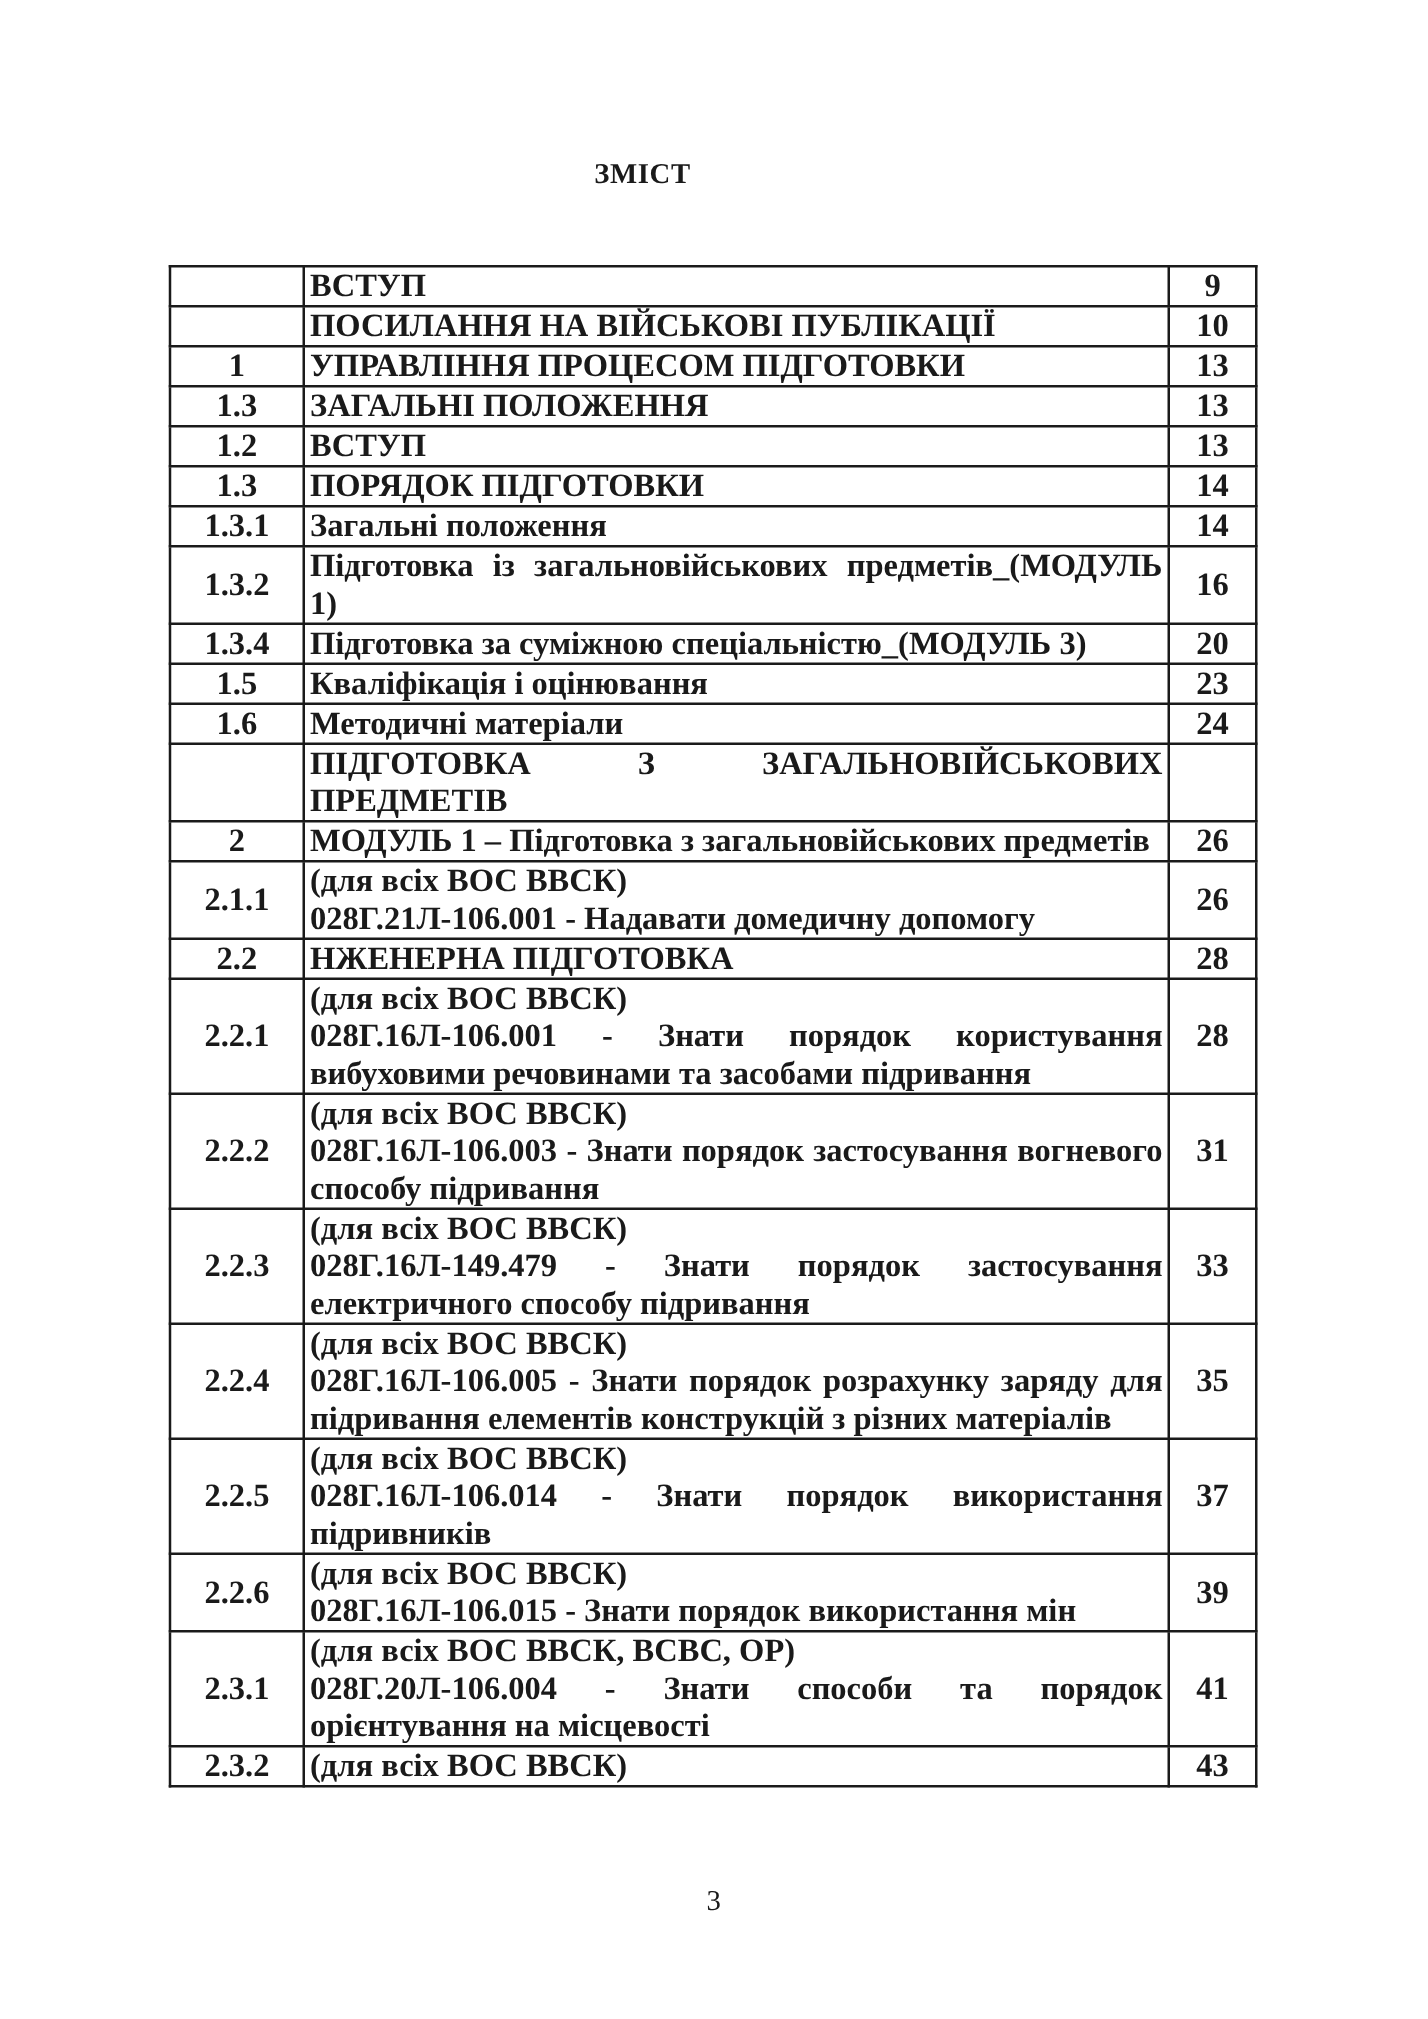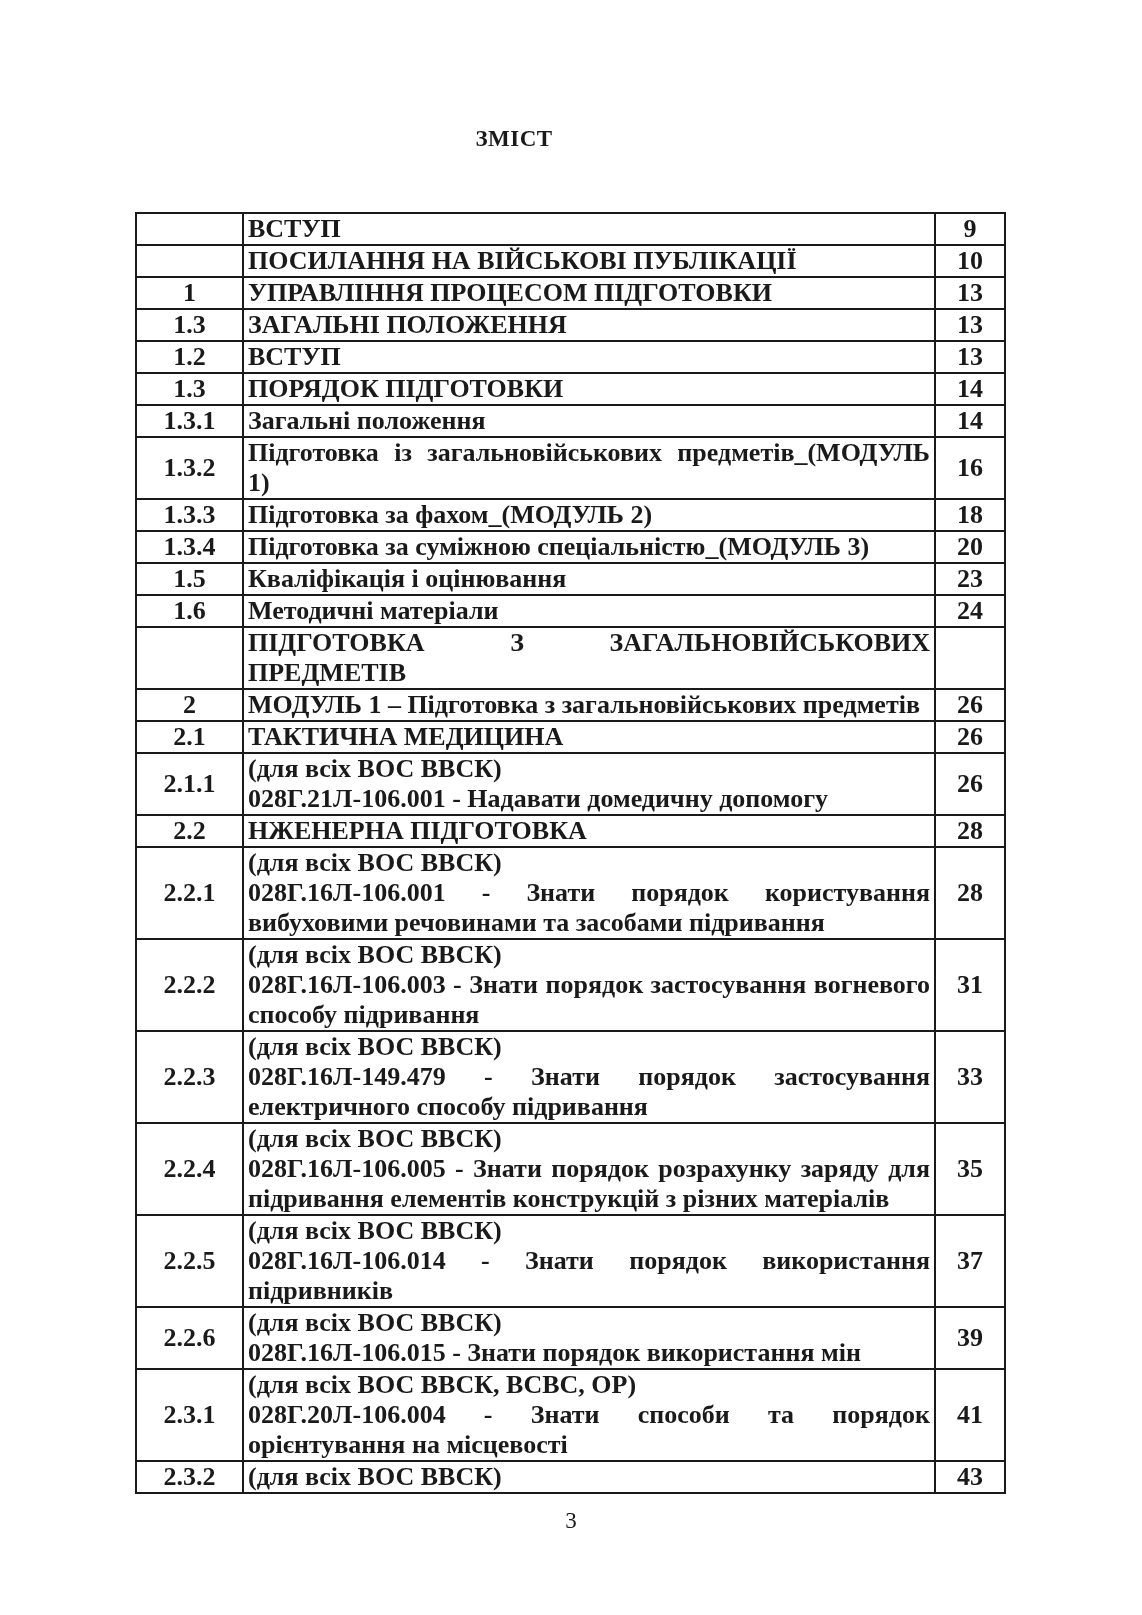--- a/index.html
+++ b/index.html
@@ -73,27 +73,20 @@
         <td class="pg">14</td>
       </tr>
       <tr>
         <td class="num">1.3.2</td>
         <td class="txt">
           <span class="line">Підготовка із загальновійськових предметів_(МОДУЛЬ 1)</span>
         </td>
         <td class="pg">16</td>
       </tr>
       <tr>
-        <td class="num">1.3.3</td>
-        <td class="txt">
-          <span class="line">Підготовка за фахом_(МОДУЛЬ 2)</span>
-        </td>
-        <td class="pg">18</td>
-      </tr>
-      <tr>
         <td class="num">1.3.4</td>
         <td class="txt">
           <span class="line">Підготовка за суміжною спеціальністю_(МОДУЛЬ 3)</span>
         </td>
         <td class="pg">20</td>
       </tr>
       <tr>
         <td class="num">1.5</td>
         <td class="txt">
           <span class="line">Кваліфікація і оцінювання</span>
@@ -111,27 +104,20 @@
         <td class="num"></td>
         <td class="txt">
           <span class="line">ПІДГОТОВКА З ЗАГАЛЬНОВІЙСЬКОВИХ ПРЕДМЕТІВ</span>
         </td>
         <td class="pg"></td>
       </tr>
       <tr>
         <td class="num">2</td>
         <td class="txt">
           <span class="line">МОДУЛЬ 1 – Підготовка з загальновійськових предметів</span>
-        </td>
-        <td class="pg">26</td>
-      </tr>
-      <tr>
-        <td class="num">2.1</td>
-        <td class="txt">
-          <span class="line">ТАКТИЧНА МЕДИЦИНА</span>
         </td>
         <td class="pg">26</td>
       </tr>
       <tr>
         <td class="num">2.1.1</td>
         <td class="txt">
           <span class="line">(для всіх ВОС ВВСК)</span>
           <span class="line">028Г.21Л-106.001 - Надавати домедичну допомогу</span>
         </td>
         <td class="pg">26</td>

